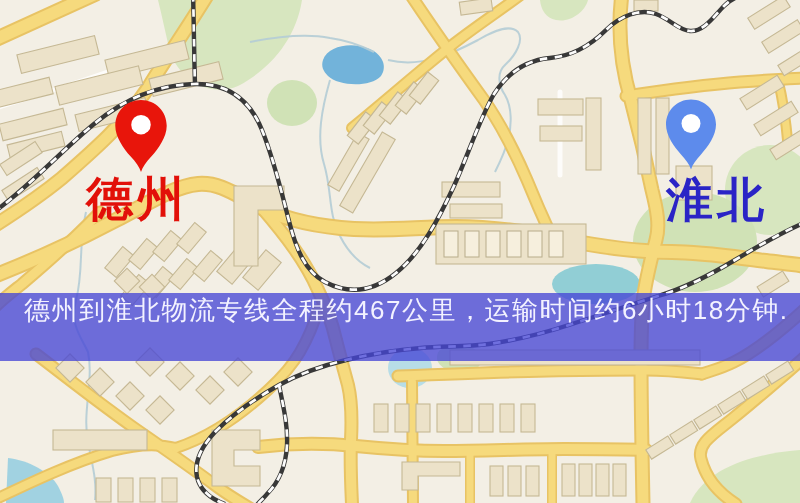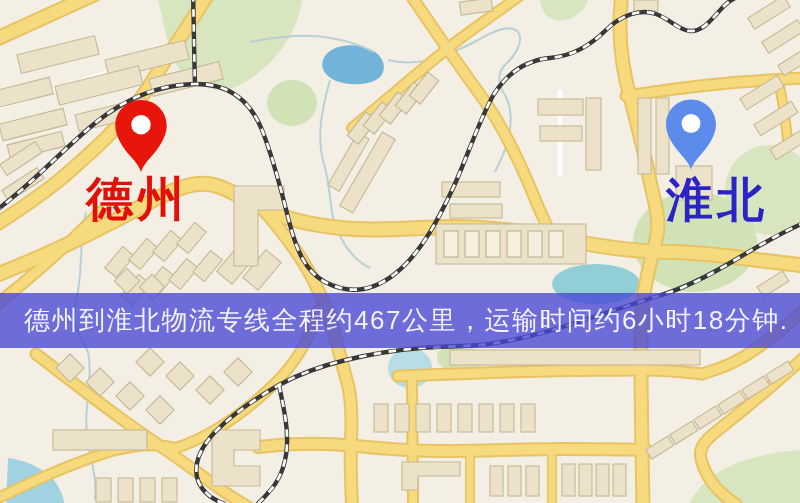--- a/index.html
+++ b/index.html
@@ -16,22 +16,22 @@
   .water4{fill:#b5dde8;}
   .stream{fill:none;stroke:#b3ccd6;stroke-width:2;opacity:.9;}
   .case{fill:none;stroke:#eac35f;stroke-linecap:round;stroke-linejoin:round;}
   .road{fill:none;stroke:#f8da78;stroke-linecap:round;stroke-linejoin:round;}
   .minor{fill:none;stroke:#ffffff;stroke-width:5;opacity:.8;stroke-linecap:round;}
   .bld{fill:#ece2c8;stroke:#c6b892;stroke-width:1.1;}
   .bld2{fill:#f6efdc;stroke:#b9ac88;stroke-width:1;}
   .railb{fill:none;stroke:#383838;stroke-width:4.4;stroke-linecap:butt;}
   .raild{fill:none;stroke:#fcfcfc;stroke-width:2.7;stroke-dasharray:7.5 7.5;}
   
-  .banner{position:absolute;left:0;top:293px;width:800px;height:55px;
-          display:flex;align-items:center;box-sizing:border-box;padding-left:24px;}
+  .banner{position:absolute;left:0;top:293px;width:800px;height:68px;
+          display:flex;box-sizing:border-box;padding-left:24px;}
   .banner span{font-size:26px;letter-spacing:1.5px;white-space:nowrap;}
   .pin{position:absolute;width:52px;height:72px;}
   .pin svg{display:block;width:100%;height:100%;}
   .pin-origin{left:115px;top:100px;}
   .pin-dest{left:666px;top:99px;width:50px;height:71px;}
   .citylabel{position:absolute;font-family:"Liberation Serif","DejaVu Serif",serif;
              font-weight:700;font-size:47px;line-height:1;letter-spacing:4px;white-space:nowrap;}
   .label-origin{left:86px;top:176px;}
   .label-dest{left:638px;top:177px;margin-left:28px;}
 </style>

